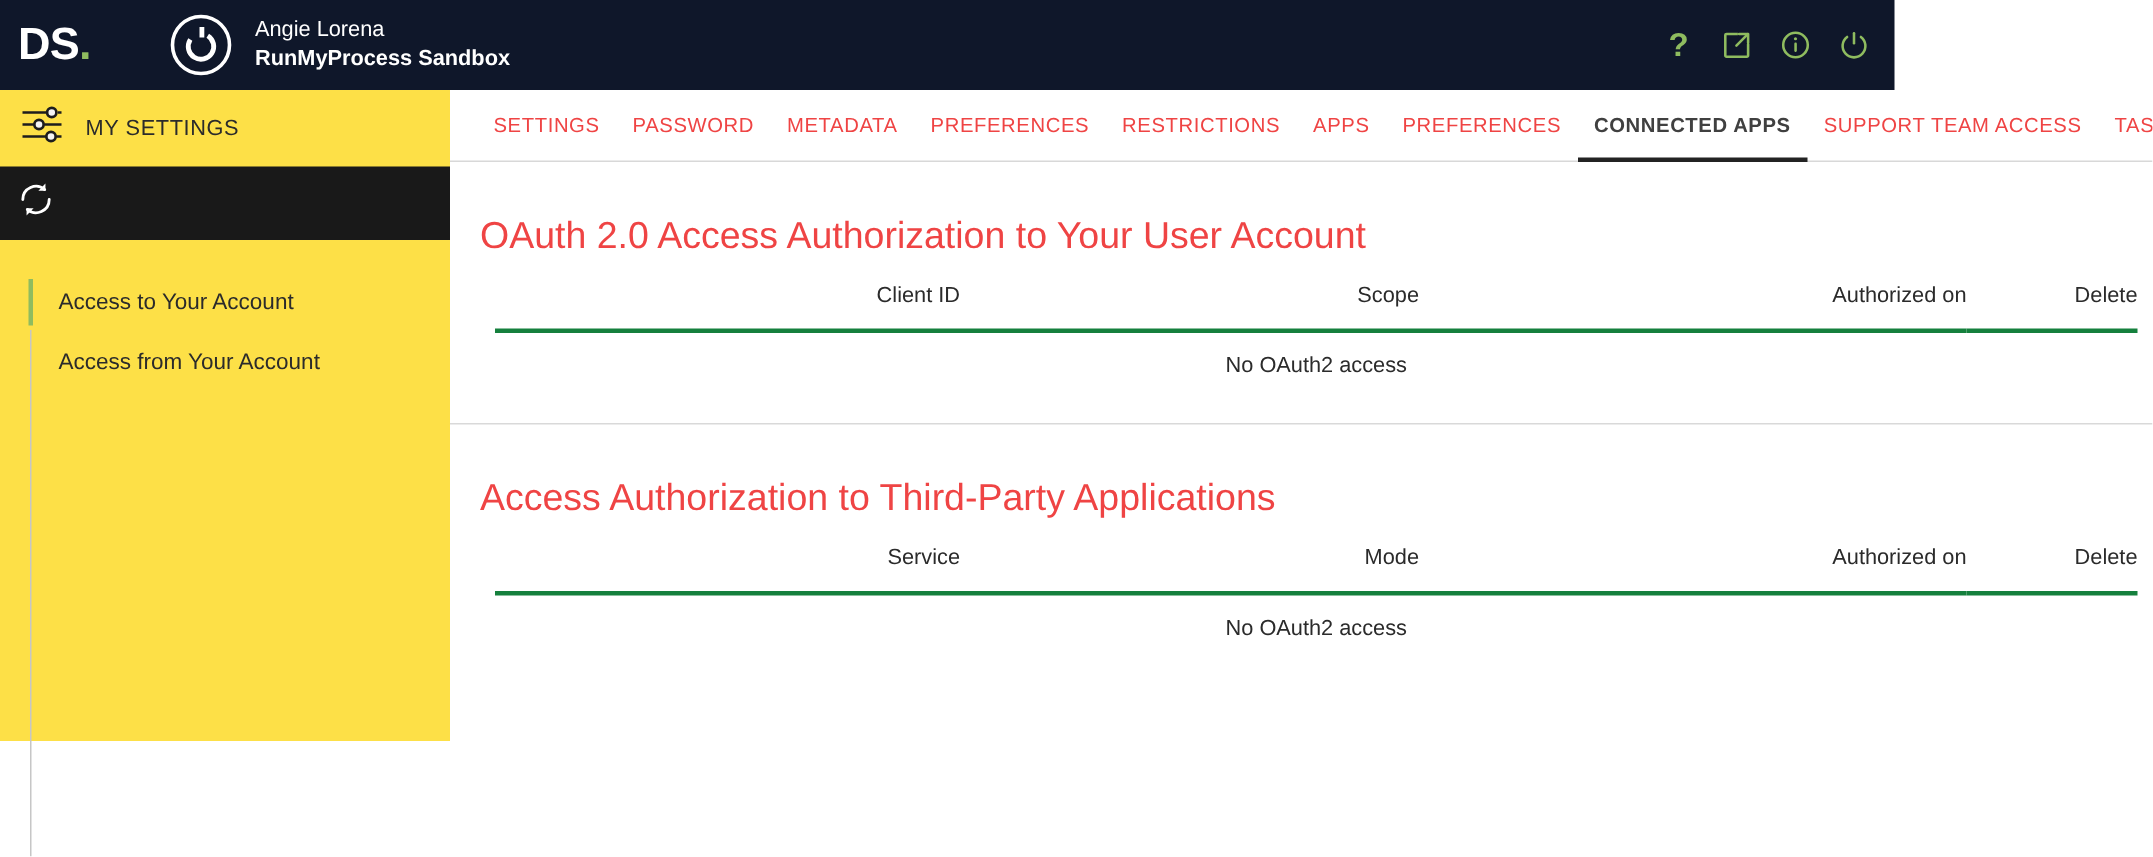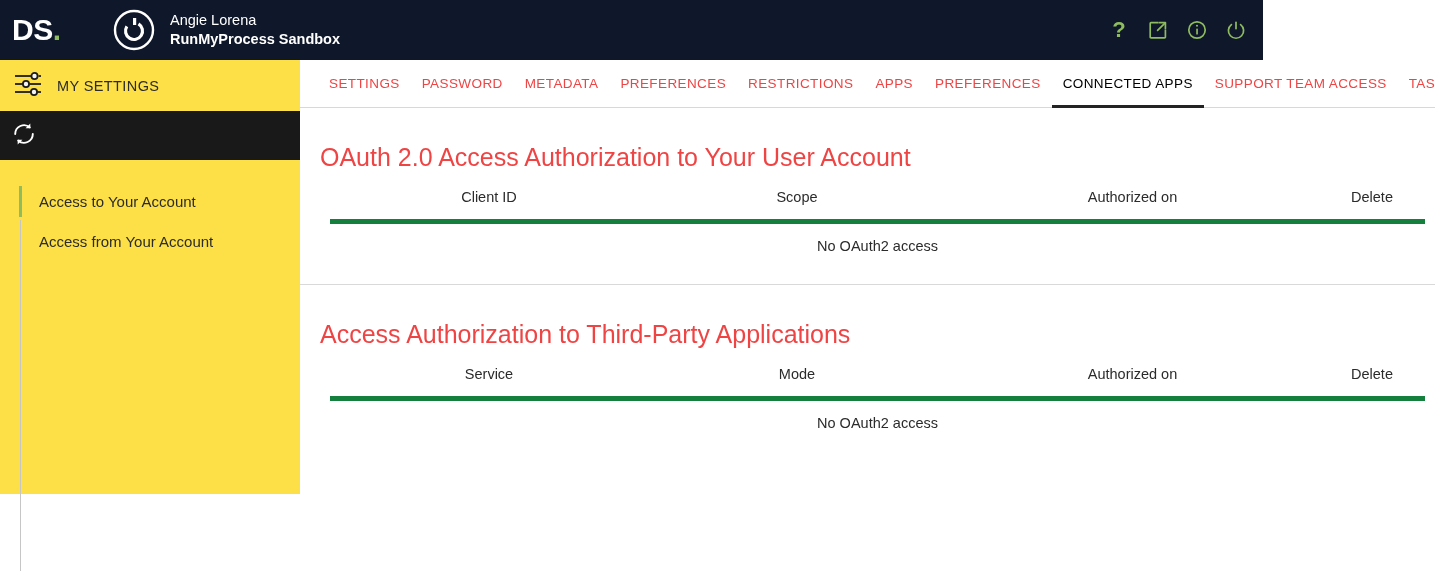--- a/index.html
+++ b/index.html
@@ -92,41 +92,41 @@
     padding-left: 18px;
     border-bottom: 1px solid #d8d8d8;
   }
   .tab {
     font-size: 13.5px; letter-spacing: 0.4px;
     color: #ef4444; cursor: pointer;
     padding: 0 11px; height: 48px;
     display: flex; align-items: center; white-space: nowrap;
   }
   .tab.active {
-    color: #000000; font-weight: normal;
+    color: #404040; font-weight: bold;
     box-shadow: inset 0 -3px 0 0 #232323;
   }
 
   .section { padding: 0 20px 0 10px; }
   .section-title {
     color: #ef4444; font-size: 25px; font-weight: normal;
     padding: 33px 0 0 10px; line-height: 32px;
   }
   .section-sep {
     height: 1px; background: #d9d9d9; margin: 0;
   }
   table.grid {
     width: 1095px; margin-left: 20px; border-collapse: collapse;
     table-layout: fixed;
   }
   table.grid th {
-    text-align: center; font-weight: normal;
+    text-align: right; font-weight: normal;
     font-size: 14.5px; color: #2b2b2b;
     padding: 16px 0 14px 8px;
-    border-bottom: 5px solid #15803d;
+    border-bottom: 3px solid #15803d;
   }
   table.grid td.empty {
     text-align: center; font-size: 14.5px; color: #2b2b2b;
     padding: 14px 0 0 0;
   }
   .col-1 { width: 310px; }
   .col-2 { width: 306px; }
   .col-3 { width: 365px; }
   .col-4 { width: 114px; }
   .pad-top-1 { height: 30px; }

